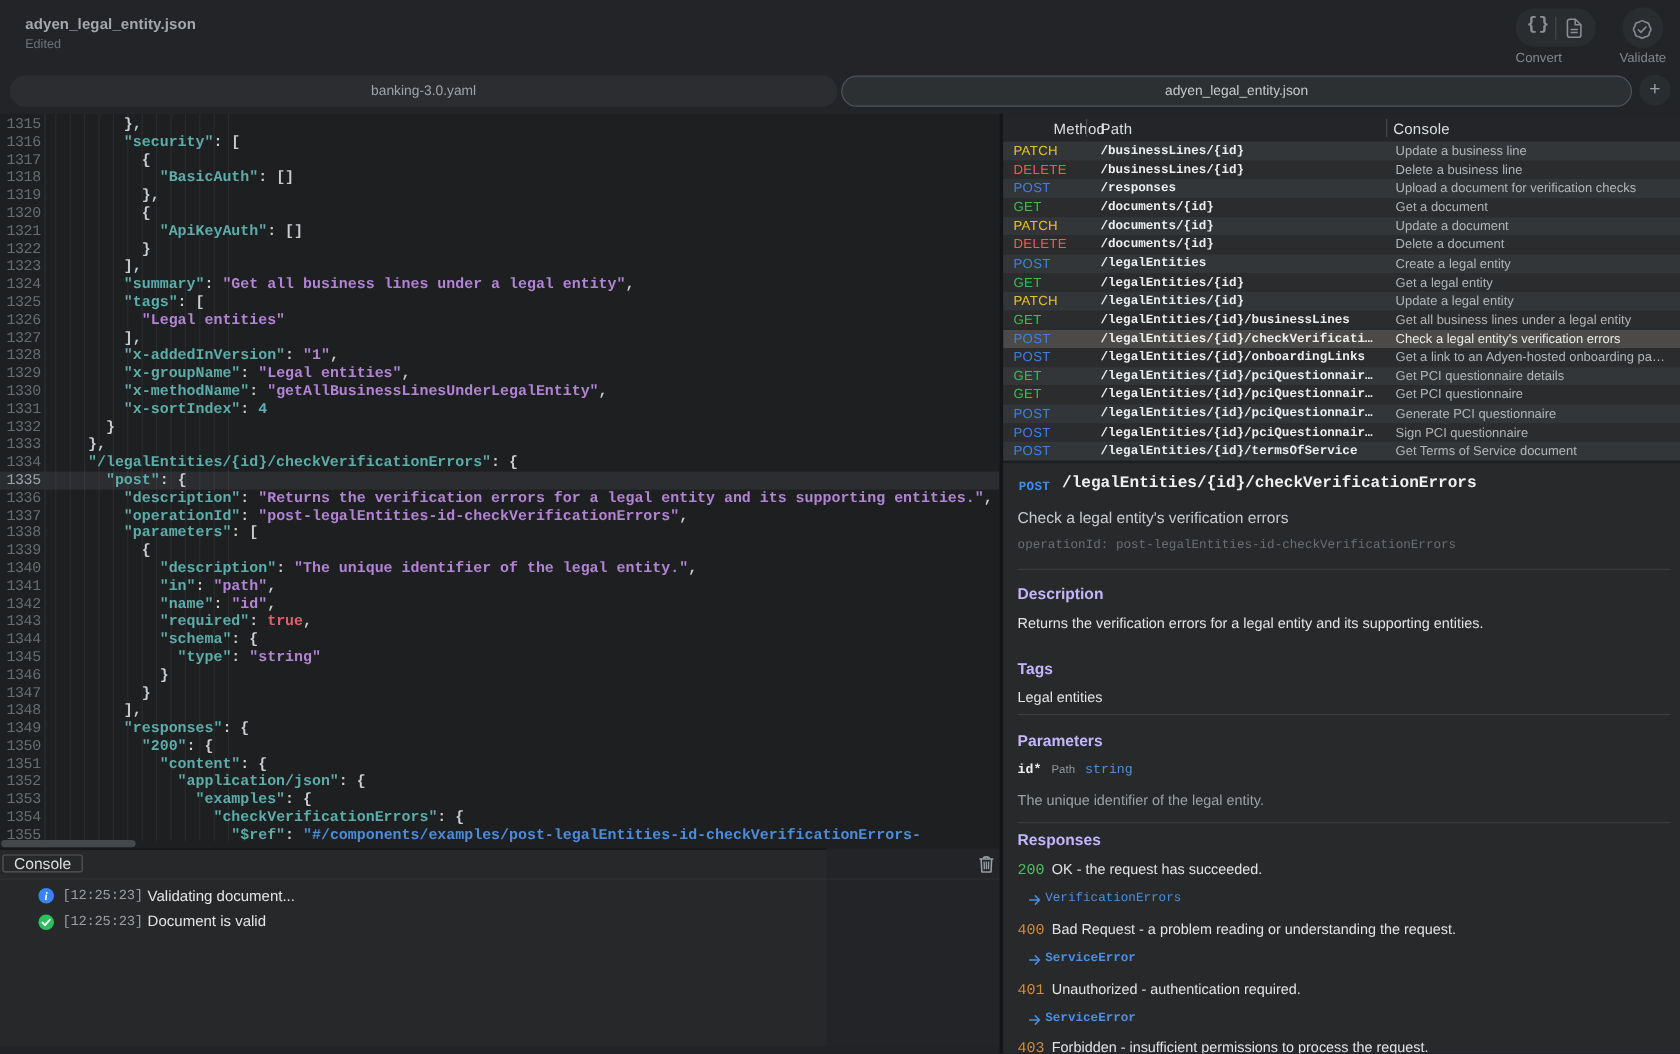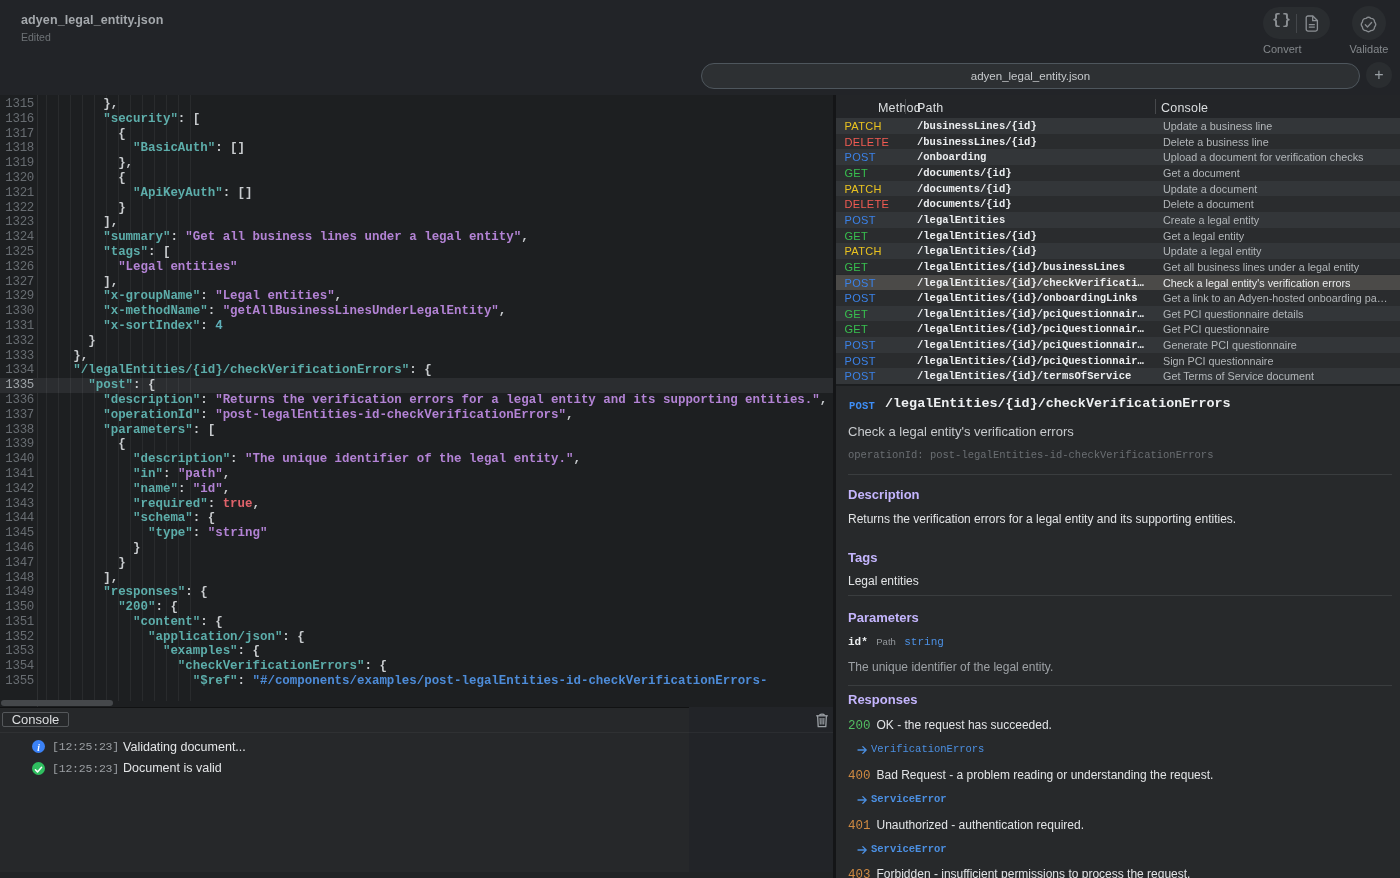--- a/index.html
+++ b/index.html
@@ -90,38 +90,40 @@
  <path d="M4.8 9.6 H10.8 M4.8 12.1 H10.8" stroke="#8b8f93" stroke-width="1.3"></path>
 </svg>
 <div id="convLabel" class="abs">Convert</div>
 <div id="valCircle" class="abs"></div>
 <svg class="abs" style="left:1359px;top:15px" width="19" height="19" viewBox="0 0 24 24">
  <path d="M8.82 4.33 Q12.00 1.40 15.18 4.33 Q19.50 4.50 19.67 8.82 Q22.60 12.00 19.67 15.18 Q19.50 19.50 15.18 19.67 Q12.00 22.60 8.82 19.67 Q4.50 19.50 4.33 15.18 Q1.40 12.00 4.33 8.82 Q4.50 4.50 8.82 4.33 Z" fill="none" stroke="#868a8e" stroke-width="1.7" stroke-linejoin="round"></path>
  <path d="M8 12.4 l2.7 2.7 5.2-5.6" fill="none" stroke="#868a8e" stroke-width="1.7" stroke-linecap="round" stroke-linejoin="round"></path>
 </svg>
 <div id="valLabel" class="abs">Validate</div>
 
+<div id="tab1" class="abs tab">banking-3.0.yaml</div>
 <div id="tab2" class="abs tab">adyen_legal_entity.json</div>
 <div id="plusBtn" class="abs">+</div>
 
 <div id="editor" class="abs">
 <div id="code">
 <div class="cl"><em>1315</em><code><i class="p">&nbsp;&nbsp;&nbsp;&nbsp;&nbsp;&nbsp;&nbsp;&nbsp;},</i></code></div>
 <div class="cl"><em>1316</em><code><i class="p">&nbsp;&nbsp;&nbsp;&nbsp;&nbsp;&nbsp;&nbsp;&nbsp;</i><i class="k">"security"</i><i class="p">:&nbsp;[</i></code></div>
 <div class="cl"><em>1317</em><code><i class="p">&nbsp;&nbsp;&nbsp;&nbsp;&nbsp;&nbsp;&nbsp;&nbsp;&nbsp;&nbsp;{</i></code></div>
 <div class="cl"><em>1318</em><code><i class="p">&nbsp;&nbsp;&nbsp;&nbsp;&nbsp;&nbsp;&nbsp;&nbsp;&nbsp;&nbsp;&nbsp;&nbsp;</i><i class="k">"BasicAuth"</i><i class="p">:&nbsp;[]</i></code></div>
 <div class="cl"><em>1319</em><code><i class="p">&nbsp;&nbsp;&nbsp;&nbsp;&nbsp;&nbsp;&nbsp;&nbsp;&nbsp;&nbsp;},</i></code></div>
 <div class="cl"><em>1320</em><code><i class="p">&nbsp;&nbsp;&nbsp;&nbsp;&nbsp;&nbsp;&nbsp;&nbsp;&nbsp;&nbsp;{</i></code></div>
 <div class="cl"><em>1321</em><code><i class="p">&nbsp;&nbsp;&nbsp;&nbsp;&nbsp;&nbsp;&nbsp;&nbsp;&nbsp;&nbsp;&nbsp;&nbsp;</i><i class="k">"ApiKeyAuth"</i><i class="p">:&nbsp;[]</i></code></div>
 <div class="cl"><em>1322</em><code><i class="p">&nbsp;&nbsp;&nbsp;&nbsp;&nbsp;&nbsp;&nbsp;&nbsp;&nbsp;&nbsp;}</i></code></div>
 <div class="cl"><em>1323</em><code><i class="p">&nbsp;&nbsp;&nbsp;&nbsp;&nbsp;&nbsp;&nbsp;&nbsp;],</i></code></div>
 <div class="cl"><em>1324</em><code><i class="p">&nbsp;&nbsp;&nbsp;&nbsp;&nbsp;&nbsp;&nbsp;&nbsp;</i><i class="k">"summary"</i><i class="p">:&nbsp;</i><i class="s">"Get&nbsp;all&nbsp;business&nbsp;lines&nbsp;under&nbsp;a&nbsp;legal&nbsp;entity"</i><i class="p">,</i></code></div>
 <div class="cl"><em>1325</em><code><i class="p">&nbsp;&nbsp;&nbsp;&nbsp;&nbsp;&nbsp;&nbsp;&nbsp;</i><i class="k">"tags"</i><i class="p">:&nbsp;[</i></code></div>
 <div class="cl"><em>1326</em><code><i class="p">&nbsp;&nbsp;&nbsp;&nbsp;&nbsp;&nbsp;&nbsp;&nbsp;&nbsp;&nbsp;</i><i class="s">"Legal&nbsp;entities"</i></code></div>
 <div class="cl"><em>1327</em><code><i class="p">&nbsp;&nbsp;&nbsp;&nbsp;&nbsp;&nbsp;&nbsp;&nbsp;],</i></code></div>
+<div class="cl"><em>1328</em><code><i class="p">&nbsp;&nbsp;&nbsp;&nbsp;&nbsp;&nbsp;&nbsp;&nbsp;</i><i class="k">"x-addedInVersion"</i><i class="p">:&nbsp;</i><i class="s">"1"</i><i class="p">,</i></code></div>
 <div class="cl"><em>1329</em><code><i class="p">&nbsp;&nbsp;&nbsp;&nbsp;&nbsp;&nbsp;&nbsp;&nbsp;</i><i class="k">"x-groupName"</i><i class="p">:&nbsp;</i><i class="s">"Legal&nbsp;entities"</i><i class="p">,</i></code></div>
 <div class="cl"><em>1330</em><code><i class="p">&nbsp;&nbsp;&nbsp;&nbsp;&nbsp;&nbsp;&nbsp;&nbsp;</i><i class="k">"x-methodName"</i><i class="p">:&nbsp;</i><i class="s">"getAllBusinessLinesUnderLegalEntity"</i><i class="p">,</i></code></div>
 <div class="cl"><em>1331</em><code><i class="p">&nbsp;&nbsp;&nbsp;&nbsp;&nbsp;&nbsp;&nbsp;&nbsp;</i><i class="k">"x-sortIndex"</i><i class="p">:&nbsp;</i><i class="n">4</i></code></div>
 <div class="cl"><em>1332</em><code><i class="p">&nbsp;&nbsp;&nbsp;&nbsp;&nbsp;&nbsp;}</i></code></div>
 <div class="cl"><em>1333</em><code><i class="p">&nbsp;&nbsp;&nbsp;&nbsp;},</i></code></div>
 <div class="cl"><em>1334</em><code><i class="p">&nbsp;&nbsp;&nbsp;&nbsp;</i><i class="k">"/legalEntities/{id}/checkVerificationErrors"</i><i class="p">:&nbsp;{</i></code></div>
 <div class="cl cur"><em>1335</em><code><i class="p">&nbsp;&nbsp;&nbsp;&nbsp;&nbsp;&nbsp;</i><i class="k">"post"</i><i class="p">:&nbsp;{</i></code></div>
 <div class="cl"><em>1336</em><code><i class="p">&nbsp;&nbsp;&nbsp;&nbsp;&nbsp;&nbsp;&nbsp;&nbsp;</i><i class="k">"description"</i><i class="p">:&nbsp;</i><i class="s">"Returns&nbsp;the&nbsp;verification&nbsp;errors&nbsp;for&nbsp;a&nbsp;legal&nbsp;entity&nbsp;and&nbsp;its&nbsp;supporting&nbsp;entities."</i><i class="p">,</i></code></div>
 <div class="cl"><em>1337</em><code><i class="p">&nbsp;&nbsp;&nbsp;&nbsp;&nbsp;&nbsp;&nbsp;&nbsp;</i><i class="k">"operationId"</i><i class="p">:&nbsp;</i><i class="s">"post-legalEntities-id-checkVerificationErrors"</i><i class="p">,</i></code></div>
 <div class="cl"><em>1338</em><code><i class="p">&nbsp;&nbsp;&nbsp;&nbsp;&nbsp;&nbsp;&nbsp;&nbsp;</i><i class="k">"parameters"</i><i class="p">:&nbsp;[</i></code></div>
@@ -200,21 +202,21 @@
         <span class="pth">/businessLines/{id}</span>
         <span class="sum">Update a business line</span>
       </div>
 <div class="trow rowB" style="top:133.65px">
         <span class="m mDELETE">DELETE</span>
         <span class="pth">/businessLines/{id}</span>
         <span class="sum">Delete a business line</span>
       </div>
 <div class="trow rowA" style="top:149.30px">
         <span class="m mPOST">POST</span>
-        <span class="pth">/onboarding</span>
+        <span class="pth">/responses</span>
         <span class="sum">Upload a document for verification checks</span>
       </div>
 <div class="trow rowB" style="top:164.95px">
         <span class="m mGET">GET</span>
         <span class="pth">/documents/{id}</span>
         <span class="sum">Get a document</span>
       </div>
 <div class="trow rowA" style="top:180.60px">
         <span class="m mPATCH">PATCH</span>
         <span class="pth">/documents/{id}</span>

